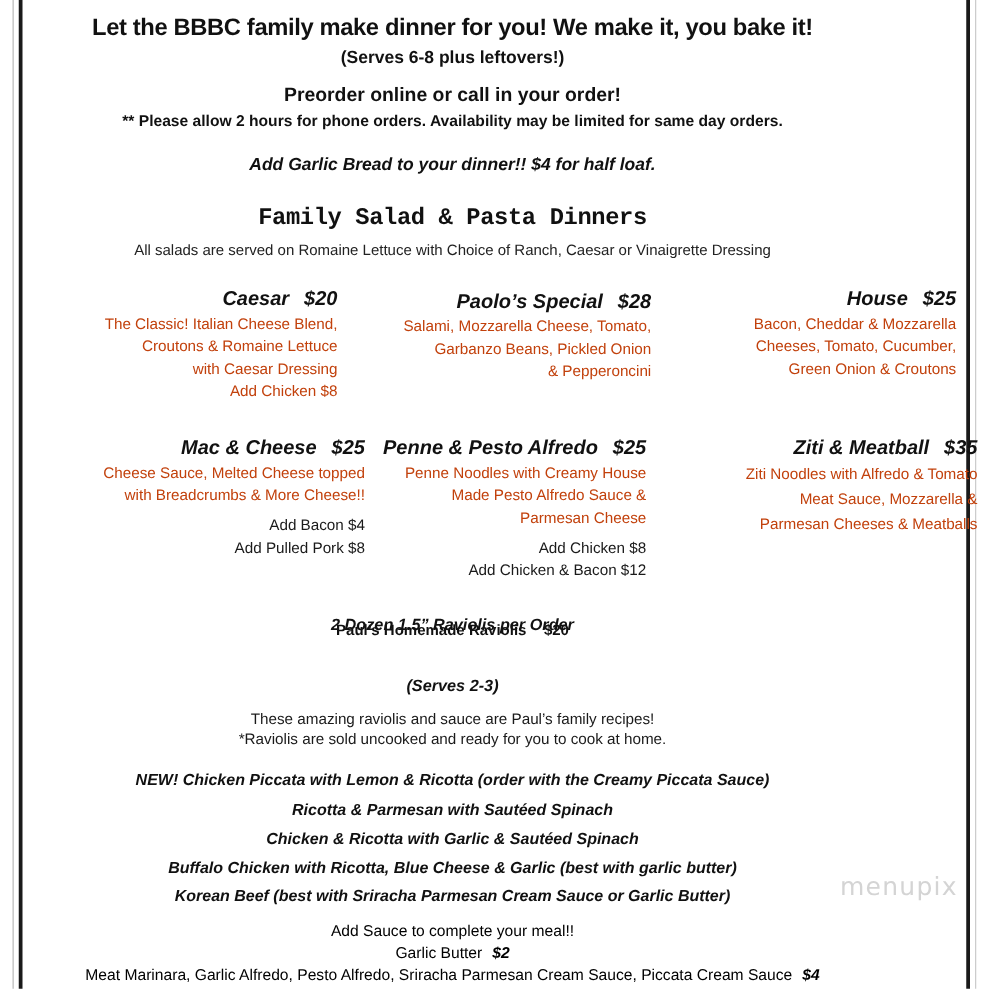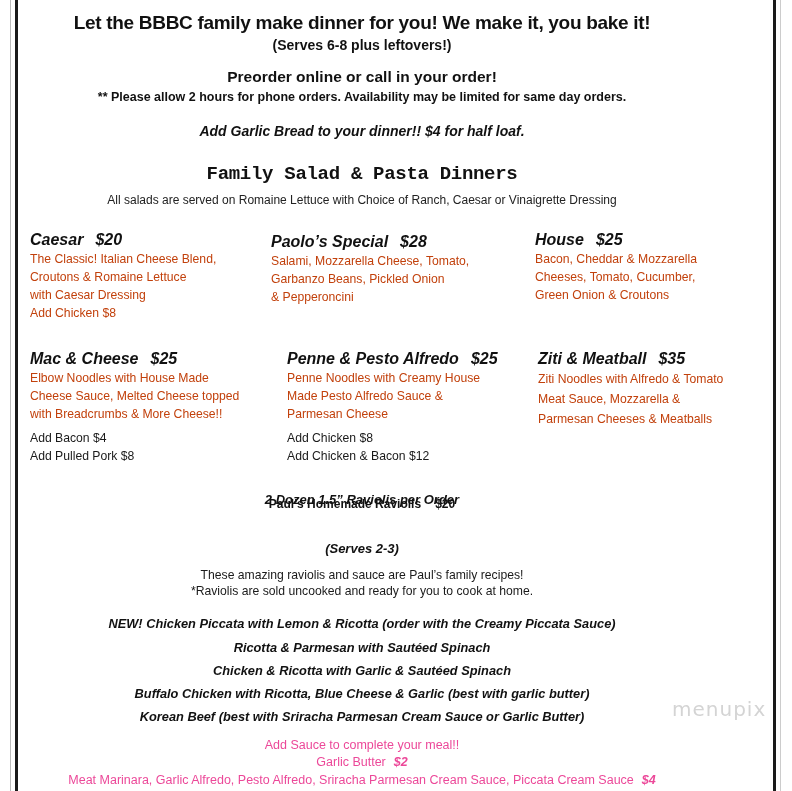--- a/index.html
+++ b/index.html
@@ -24,31 +24,31 @@
 
     .headline { font-weight: bold; font-size: 19px; letter-spacing: -0.3px; }
     .sub-bold { font-weight: bold; font-size: 14px; }
     .pre-title { font-weight: bold; font-size: 15.5px; }
     .note { font-weight: bold; font-size: 12.5px; }
     .garlic { font-weight: bold; font-style: italic; font-size: 14px; }
 
     .section-title { font-weight: bold; font-size: 19px; letter-spacing: -0.3px; }
     .section-sub { font-size: 12px; color: #222; }
 
-    .item { position: absolute; text-align: left; white-space: nowrap; }
+    .item { position: absolute; text-align: right; white-space: nowrap; }
     .item-title { font-weight: bold; font-style: italic; font-size: 16px; line-height: 21px; }
     .item-title .price { margin-left: 12px; }
     .item-desc { font-size: 12.2px; line-height: 18px; color: #c2410c; }
     .item-addons { font-size: 12.2px; line-height: 18px; color: #1a1a1a; margin-top: 6px; }
 
     .ravioli-title { font-weight: bold; font-size: 12px; }
     .ravioli-sub { font-weight: bold; font-style: italic; font-size: 13px; }
     .plain { font-size: 12.2px; color: #1a1a1a; }
     .flavor { font-weight: bold; font-style: italic; font-size: 12.8px; }
-    .sauce-line { font-size: 12.5px; color: #ec4899; }
+    .sauce-line { font-size: 12.5px; color: #000000; }
     .sauce-price { font-weight: bold; font-style: italic; margin-left: 8px; }
 
     .watermark {
       position: absolute; left: 672px; top: 697px;
       font-size: 20px; color: #d4d4d4; letter-spacing: 1px; font-family: "DejaVu Sans", sans-serif;
     }
   </style>
 </head>
 <body>
 
@@ -87,21 +87,20 @@
   <div class="item-desc">
     <div>Bacon, Cheddar &amp; Mozzarella</div>
     <div>Cheeses, Tomato, Cucumber,</div>
     <div>Green Onion &amp; Croutons</div>
   </div>
 </div>
 
 <div class="item" style="left:30px; width:262px; top:348px;">
   <div class="item-title"><span>Mac &amp; Cheese</span><span class="price">$25</span></div>
   <div class="item-desc">
-    <div>Elbow Noodles with House Made</div>
     <div>Cheese Sauce, Melted Cheese topped</div>
     <div>with Breadcrumbs &amp; More Cheese!!</div>
   </div>
   <div class="item-addons">
     <div>Add Bacon $4</div>
     <div>Add Pulled Pork $8</div>
   </div>
 </div>
 
 <div class="item" style="left:287px; width:230px; top:348px;">

